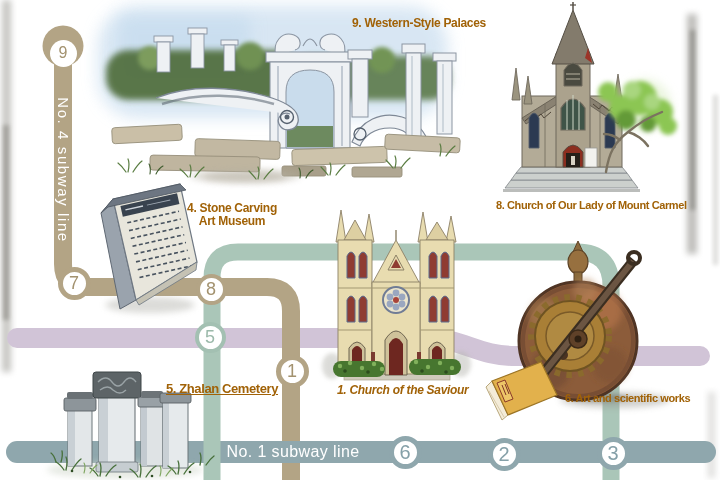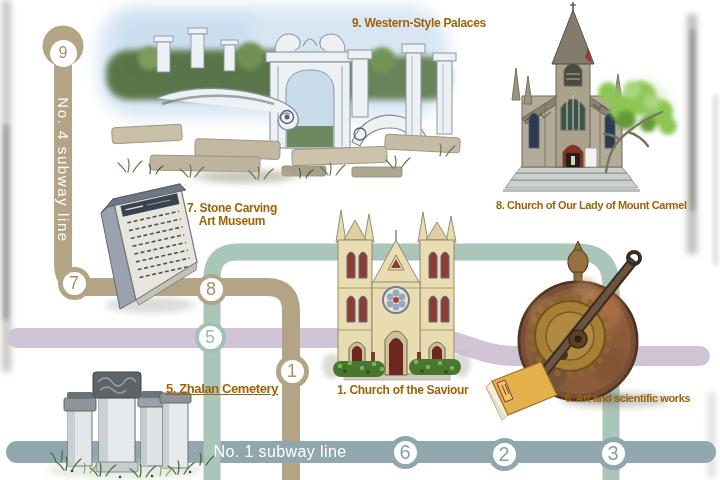--- a/index.html
+++ b/index.html
@@ -399,24 +399,24 @@
     <span class="num num-lg">6</span>
     </div>
   <div class="station ring-steel" style="left:487.5px;top:437.5px;width:33px;height:33px;">
     <span class="num num-lg">2</span>
     </div>
   <div class="station ring-steel" style="left:596.5px;top:436.5px;width:33px;height:33px;">
     <span class="num num-lg">3</span>
     </div>
 
   <div class="linename vert" style="left:63px;top:170px;">No. 4 subway line</div>
-  <div class="linename" style="left:280px;top:452px;">No. 1 subway line</div>
+  <div class="linename" style="left:293px;top:452px;">No. 1 subway line</div>
 
   <div class="label" style="left:352px;top:17px;">9. Western-Style Palaces</div>
   <div class="label small" style="left:481px;top:199px;margin-left:15px;">8. Church of Our Lady of Mount Carmel</div>
   <div class="label center" style="left:178px;top:202px;width:108px;">
-    <div>7. Stone Carving</div>
+    <div>4. Stone Carving</div>
     <div>Art Museum</div>
   </div>
-  <div class="label" style="left:337px;top:384px;">1. Church of the Saviour</div>
+  <div class="label" style="left:337px;top:384px;font-style:italic;">1. Church of the Saviour</div>
   <div class="label small" style="left:166px;top:382px;font-size:13px;text-decoration:underline;">5. Zhalan Cemetery</div>
   <div class="label small" style="left:565px;top:392px;">6. Art and scientific works</div>
 </div>
 
 </body></html>

